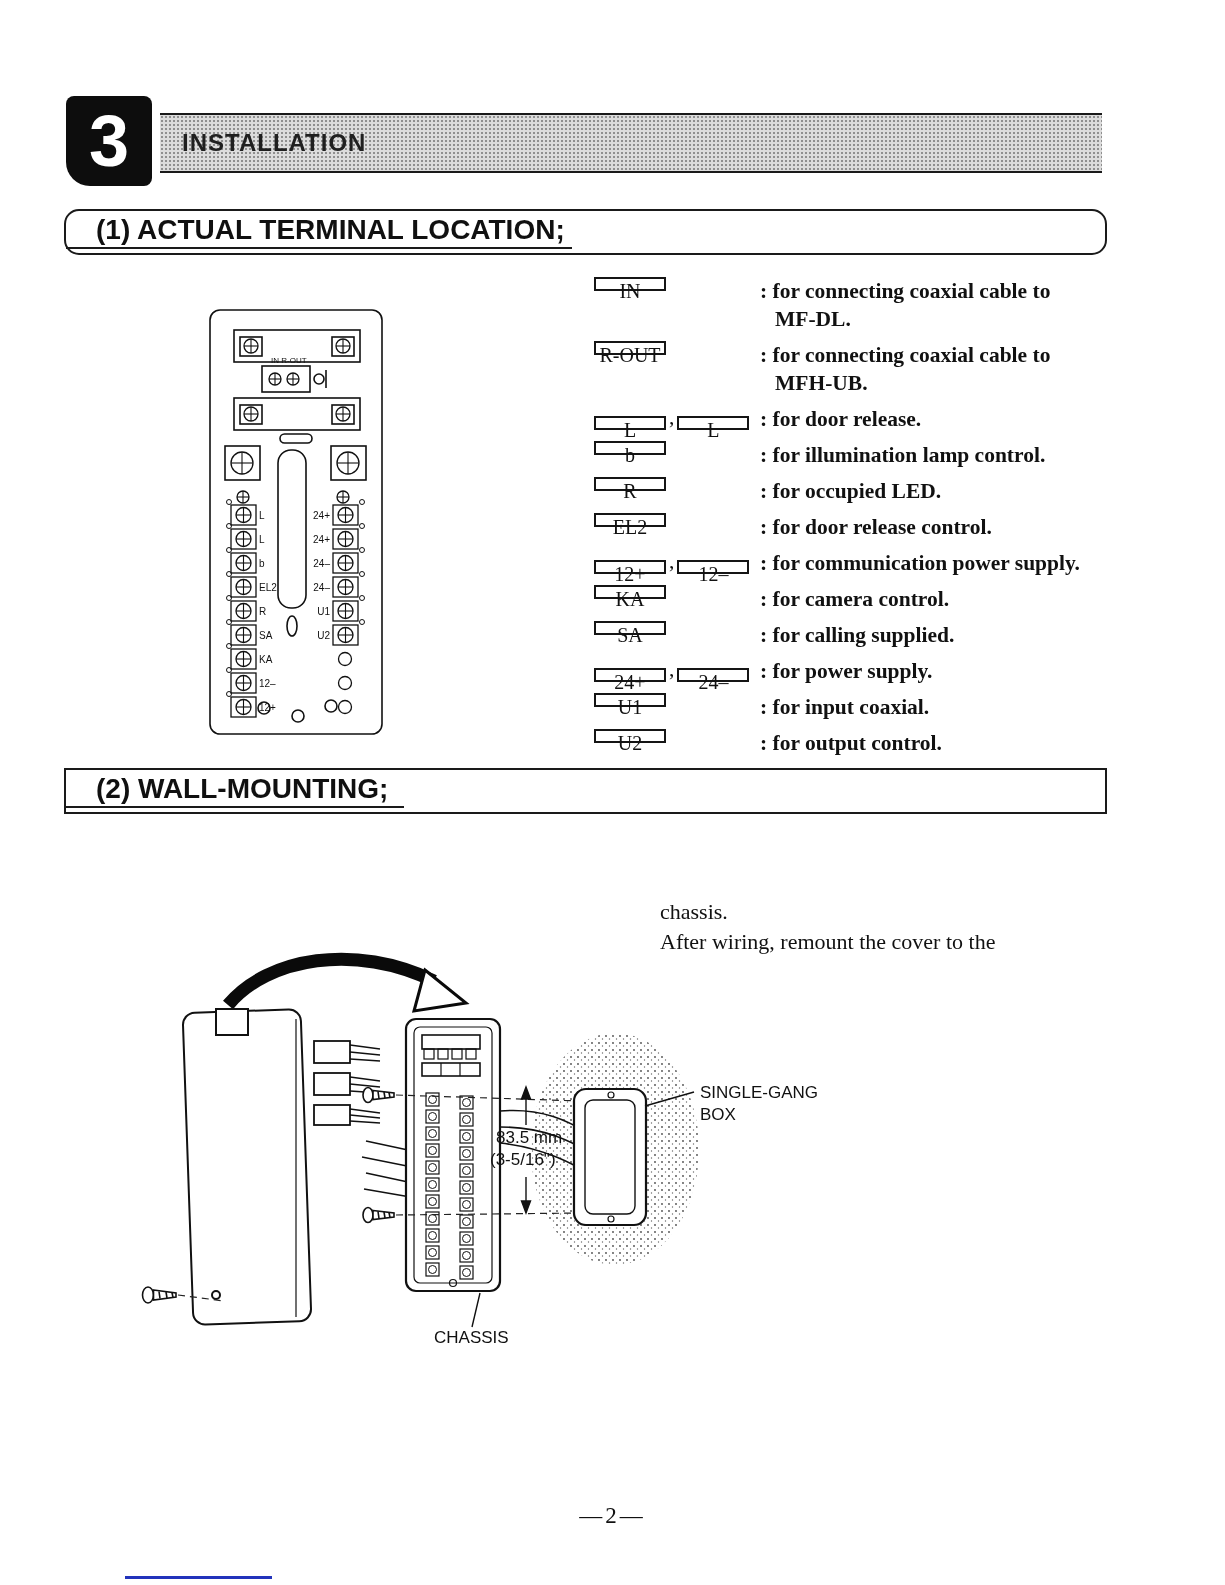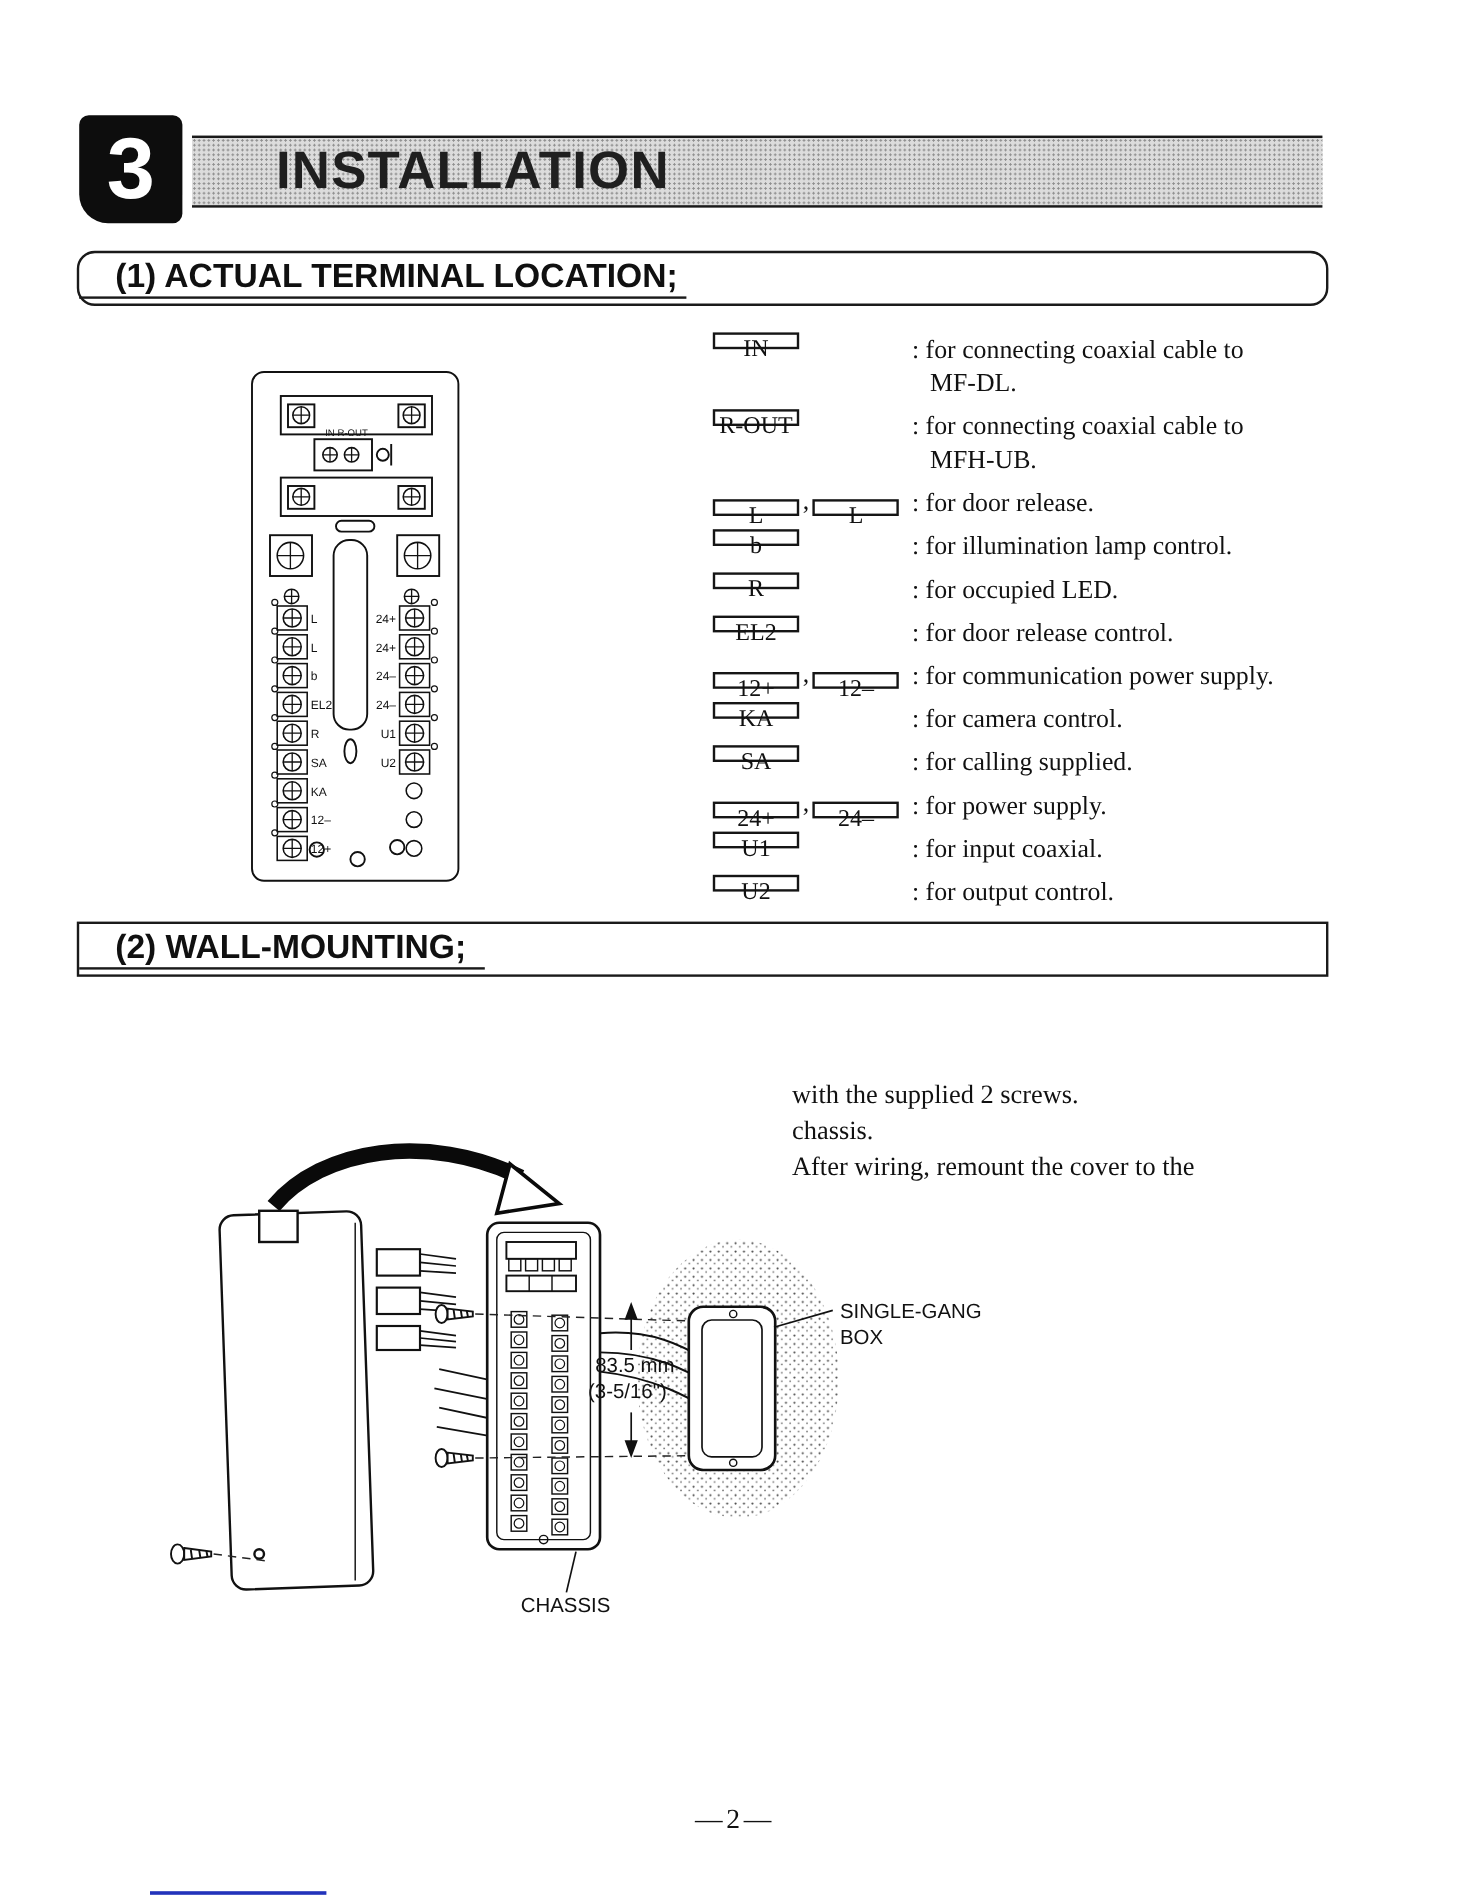--- a/index.html
+++ b/index.html
@@ -4,38 +4,38 @@
 <style>
   html,body{margin:0;padding:0;background:#fff;}
   .page{position:relative;width:1225px;height:1585px;background:#fff;font-family:"Liberation Serif",serif;color:#111;overflow:hidden;}
 
   
   .badge{position:absolute;left:66px;top:96px;width:86px;height:90px;background:#0d0d0d;border-radius:8px 8px 8px 24px;display:flex;align-items:center;justify-content:center;z-index:2;}
   .badge-num{color:#fff;font-family:"Liberation Sans",sans-serif;font-weight:bold;font-size:72px;line-height:1;}
   .band{position:absolute;left:160px;top:113px;width:942px;height:60px;border-top:2px solid #1a1a1a;border-bottom:2px solid #1a1a1a;
         background-color:#dcdcdc;background-image:radial-gradient(#8f8f8f 0.9px,rgba(0,0,0,0) 1px);background-size:4px 4px;
         display:flex;align-items:center;box-sizing:border-box;}
-  .band-title{font-family:"Liberation Sans",sans-serif;font-weight:bold;font-size:44px;letter-spacing:1px;color:#1f1f1f;padding-left:22px;margin-left:48px;}
+  .band-title{font-family:"Liberation Sans",sans-serif;font-weight:bold;font-size:24px;letter-spacing:1px;color:#1f1f1f;padding-left:22px;}
 
   
   .sec-box{position:absolute;left:64px;width:1043px;height:46px;border:2px solid #1a1a1a;background:#fff;box-sizing:border-box;}
   .sec-heading{position:absolute;left:30px;top:3px;font-family:"Liberation Sans",sans-serif;font-weight:bold;font-size:28px;color:#101010;white-space:nowrap;}
   .sec-rule{position:absolute;left:0;bottom:4px;height:2px;background:#1a1a1a;}
   #sec1-box{top:209px;border-radius:15px;}
   #sec1-rule{width:506px;}
   #sec2-box{top:768px;text-align:center;}
   #sec2-rule{width:338px;}
 
   
   .tlist{position:absolute;left:594px;top:277px;width:545px;}
   .trow{display:flex;align-items:flex-start;margin-bottom:8px;font-size:21.5px;}
   .tboxes{flex:0 0 166px;display:flex;align-items:flex-end;}
   .tbox{display:inline-block;border:2px solid #151515;width:72px;height:14px;line-height:25px;text-align:center;font-size:20px;background:#fff;box-sizing:border-box;}
   .tcomma{align-self:flex-end;margin:0 3px;line-height:25px;}
-  .tdesc{line-height:28px;}
+  .tdesc{line-height:28px;font-weight:bold;}
   .tdesc-l2{margin-left:15px;}
 
   
   .tdiag{position:absolute;left:198px;top:300px;}
   .mdiag{position:absolute;left:128px;top:943px;}
   svg text{font-family:"Liberation Sans",sans-serif;fill:#111;}
 
   
   .instructions{position:absolute;left:660px;top:897px;width:470px;font-size:22px;line-height:30px;}
 
@@ -318,21 +318,20 @@
         </div>
       </div>
     </div>
 
   <div class="sec-box" id="sec2-box">
     <span class="sec-heading">(2) WALL-MOUNTING;</span>
     <div class="sec-rule" id="sec2-rule"></div>
   </div>
 
   <div class="instructions">
-    <div>with the supplied 2 screws.</div>
     <div>chassis.</div>
     <div>After wiring, remount the cover to the</div>
   </div>
 
   <svg class="mdiag" id="mount-diagram" width="700" height="432" viewBox="0 0 700 432">
     <defs>
       <pattern id="dots" width="7" height="7" patternUnits="userSpaceOnUse">
         <circle cx="2" cy="2" r="0.9" fill="#4a4a4a"></circle>
         <circle cx="5.5" cy="5" r="0.7" fill="#6a6a6a"></circle>
       </pattern>

